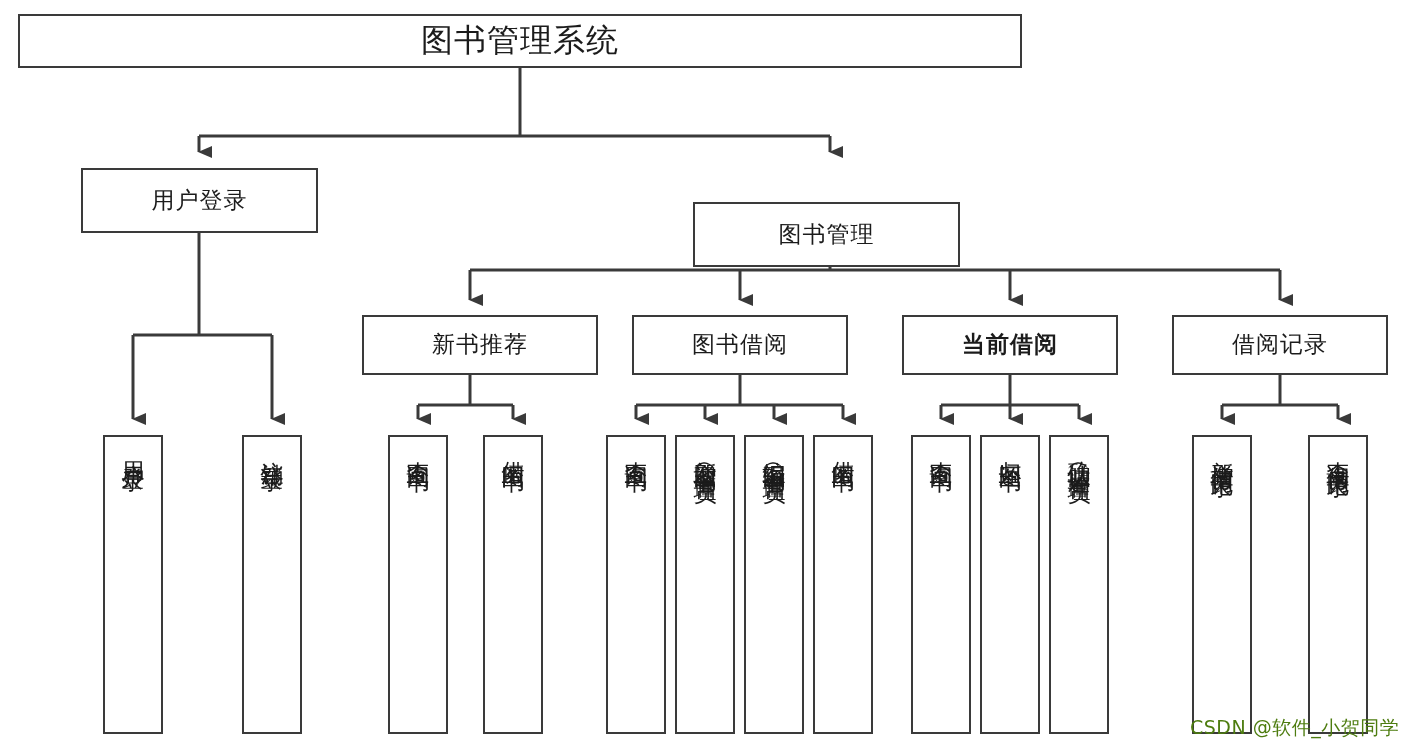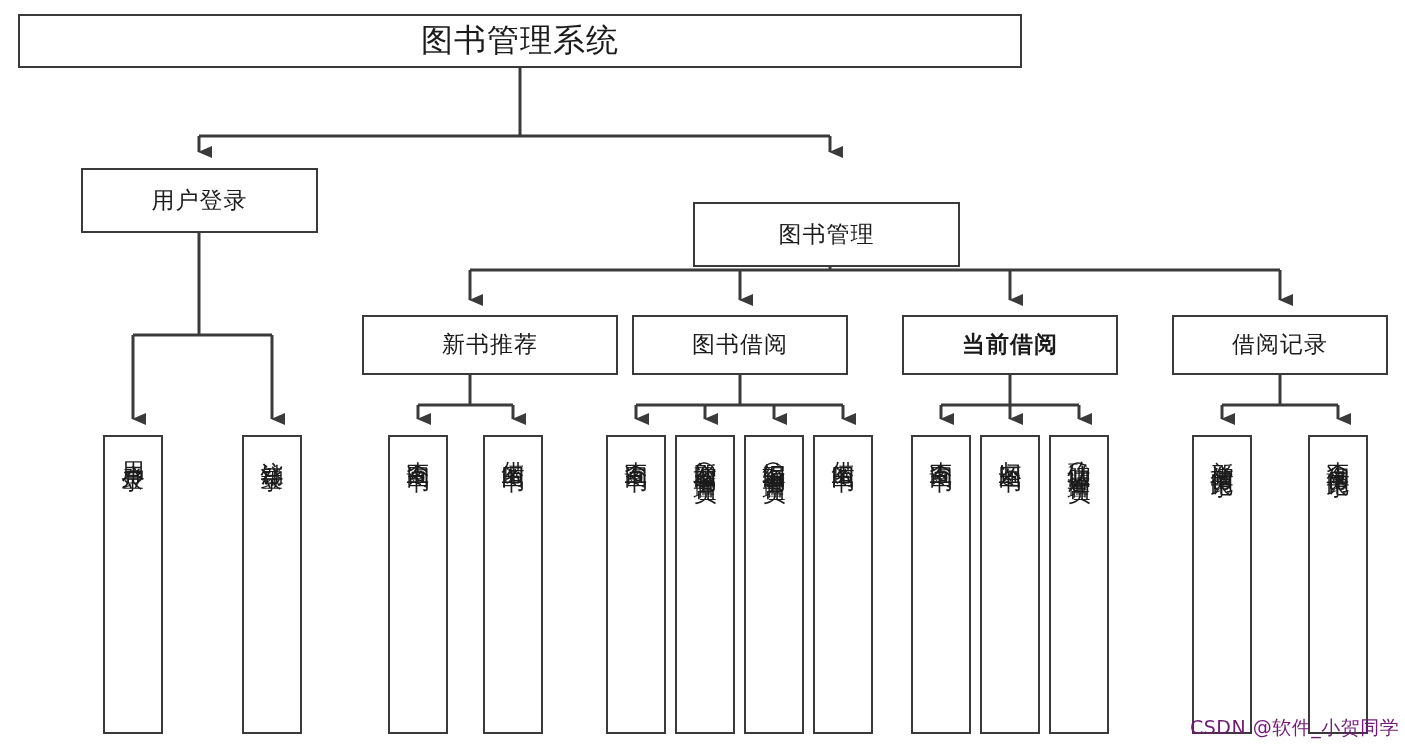--- a/index.html
+++ b/index.html
@@ -63,21 +63,21 @@
     text-orientation: upright;
     letter-spacing: 3px;
     white-space: nowrap;
     line-height: 1;
   }
   .watermark {
     position: absolute;
     left: 1190px;
     top: 715px;
     font-size: 19px;
-    color: #701a75;
+    color: #4d7c0f;
     white-space: nowrap;
     z-index: 3;
     letter-spacing: 0.5px;
   }
 </style>
 </head>
 <body>
 
 <div id="canvas">
 
@@ -136,21 +136,21 @@
     <span class="label">图书管理系统</span>
   </div>
 
   <div class="node h" style="left:81px; top:168px; width:237px; height:65px;">
     <span class="label">用户登录</span>
   </div>
   <div class="node h" style="left:693px; top:168px; width:267px; height:65px;margin-top:34px;">
     <span class="label">图书管理</span>
   </div>
 
-  <div class="node h" style="left:362px; top:315px; width:256px; height:60px;">
+  <div class="node h" style="left:362px; top:315px; width:236px; height:60px;">
     <span class="label">新书推荐</span>
   </div>
   <div class="node h" style="left:632px; top:315px; width:216px; height:60px;">
     <span class="label">图书借阅</span>
   </div>
   <div class="node h" style="left:902px; top:315px; width:216px; height:60px;font-weight:bold;">
     <span class="label">当前借阅</span>
   </div>
   <div class="node h" style="left:1172px; top:315px; width:216px; height:60px;align-items:center;">
     <span class="label">借阅记录</span>

